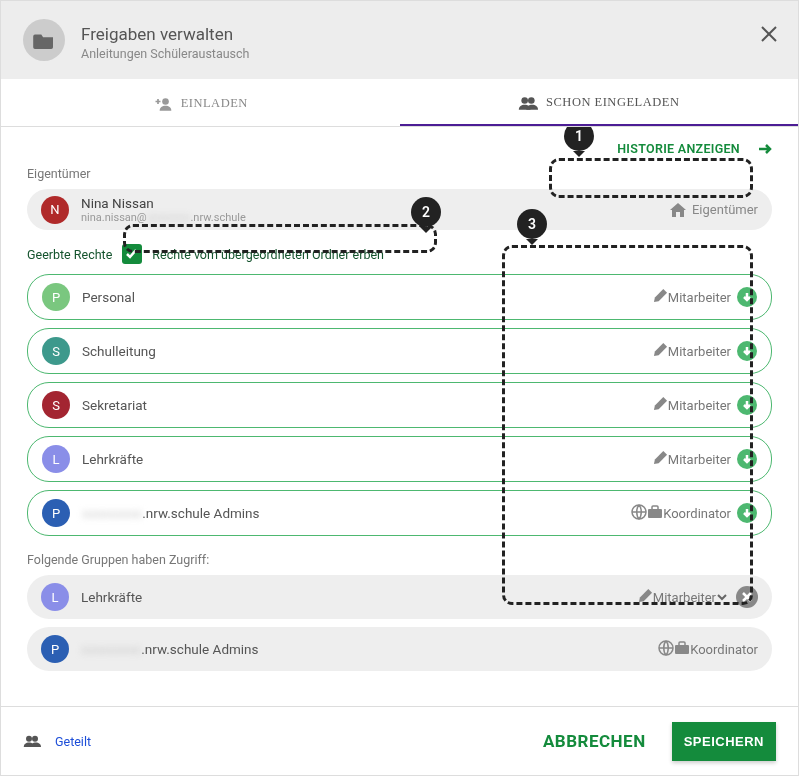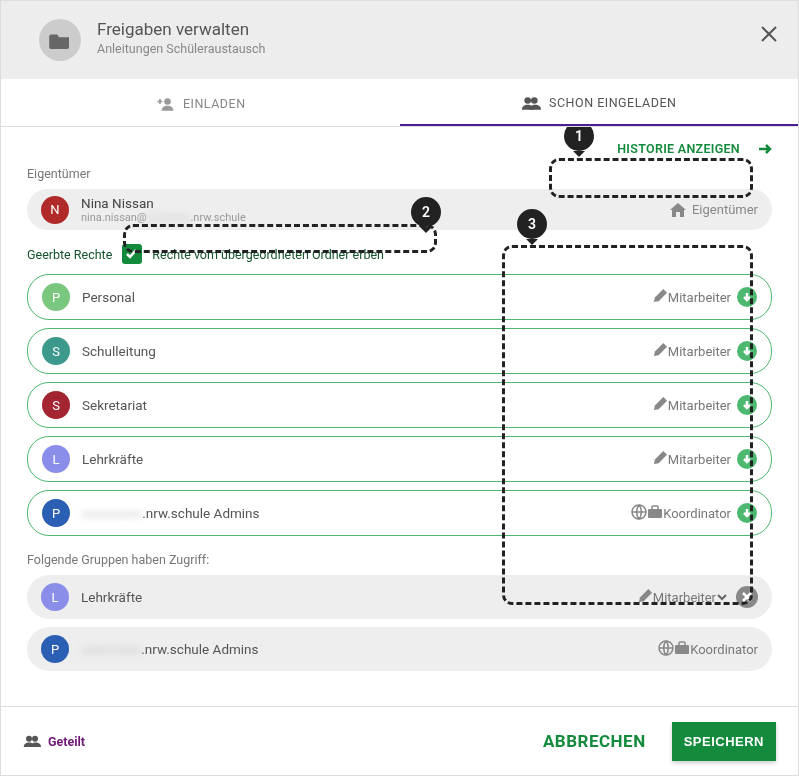--- a/index.html
+++ b/index.html
@@ -1,43 +1,43 @@
 <!DOCTYPE html>
 <html><head>
 <meta charset="utf-8">
 <style>
 * { box-sizing: border-box; margin: 0; padding: 0; }
 body { font-family: -apple-system, BlinkMacSystemFont, "Segoe UI", Roboto, sans-serif; background: #fff; width: 799px; height: 776px; overflow: hidden; }
 .dialog { width: 799px; height: 776px; border: 1px solid #ddd; display: flex; flex-direction: column; }
-.header { background: #ededed; padding: 18px 38px; display: flex; align-items: flex-start; position: relative; }
+.header { background: #ededed; padding: 18px 22px; display: flex; align-items: flex-end; position: relative; }
 .folder-icon { width: 42px; height: 42px; border-radius: 50%; background: #ccc; display: flex; align-items: center; justify-content: center; margin-right: 16px; }
 .header-text h1 { font-size: 17px; font-weight: 400; color: #555; }
 .header-text .sub { font-size: 12.5px; color: #888; margin-top: 2px; }
 .close-btn { position: absolute; right: 20px; top: 24px; cursor: pointer; color: #555; }
-.tabs { display: flex; border-bottom: 1px solid #ddd; }
+.tabs { display: flex; border-bottom: 1px solid #ddd; font-family: Liberation Serif, serif; }
 .tab { flex: 1; text-align: center; padding: 16px 0 14px; font-size: 12.5px; color: #888; letter-spacing: 0.5px; cursor: pointer; display: flex; align-items: center; justify-content: center; gap: 8px; }
 .tab.active { color: #555; border-bottom: 2px solid #4c1d95; }
 .body { flex: 1; padding: 14px 26px 0; overflow-y: auto; }
 .history-link { text-align: right; color: #148b3c; font-size: 12.5px; font-weight: 600; letter-spacing: 0.3px; cursor: pointer; display: flex; justify-content: flex-end; align-items: center; gap: 18px; }
 .section-label { font-size: 12.5px; color: #777; margin-top: 10px; margin-bottom: 8px; }
 .owner-row { background: #eee; border-radius: 22px; padding: 6px 14px; display: flex; align-items: center; position: relative; }
 .avatar { width: 28px; height: 28px; border-radius: 50%; display: flex; align-items: center; justify-content: center; color: #fff; font-size: 13px; margin-right: 12px; flex-shrink: 0; }
 .owner-name { font-size: 13.5px; color: #444; }
 .owner-email { font-size: 11px; color: #999; }
 .owner-role { margin-left: auto; color: #888; font-size: 13px; display: flex; align-items: center; gap: 6px; }
 .inherit-row { display: flex; align-items: center; margin: 14px 0 10px; font-size: 12.5px; color: #14532d; }
 .checkbox { width: 20px; height: 20px; background: #148b3c; border-radius: 3px; display: flex; align-items: center; justify-content: center; margin: 0 10px; }
 .group-row { border: 1px solid #4db870; border-radius: 22px; padding: 8px 14px; display: flex; align-items: center; margin-bottom: 8px; background: #fff; }
 .group-row.grey { border: none; background: #eee; }
 .group-name { font-size: 13.5px; color: #555; }
 .role-chip { margin-left: auto; display: flex; align-items: center; gap: 0; color: #777; font-size: 13px; }
 .down-badge { width: 20px; height: 20px; border-radius: 50%; background: #4db870; display: flex; align-items: center; justify-content: center; margin-left: 6px; }
 .remove-badge { width: 22px; height: 22px; border-radius: 50%; background: #888; display: flex; align-items: center; justify-content: center; margin-left: 8px; cursor: pointer; }
 .footer { border-top: 1px solid #ddd; padding: 14px 22px; display: flex; align-items: center; }
-.shared-indicator { font-size: 12.5px; color: #701a75; display: flex; align-items: center; gap: 7px; font-weight: bold; }
+.shared-indicator { font-size: 12.5px; color: #1d4ed8; display: flex; align-items: center; gap: 14px; }
 .footer-btns { margin-left: auto; display: flex; gap: 12px; align-items: center; }
 .btn-cancel { color: #148b3c; font-weight: 700; font-size: 17px; letter-spacing: 0.5px; cursor: pointer; padding: 10px 14px; }
 .btn-save { background: #148b3c; color: #fff; font-weight: 700; font-size: 13px; letter-spacing: 0.5px; padding: 12px 12px; border: none; cursor: pointer; box-shadow: 0 2px 4px rgba(0,0,0,0.2); }
 .callout { position: absolute; width: 30px; height: 30px; border-radius: 50%; background: #222; color: #fff; display: flex; align-items: center; justify-content: center; font-weight: 600; font-size: 14px; z-index: 10; }
 .callout::after { content: ''; position: absolute; bottom: -6px; left: 50%; transform: translateX(-50%); border: 6px solid transparent; border-top-color: #222; border-bottom: none; }
 .dashbox { position: absolute; border: 3px dashed #222; border-radius: 10px; pointer-events: none; z-index: 5; }
 .blur { filter: blur(3px); color: #ccc; }
 svg { flex-shrink: 0; }
 </style>
 </head>

